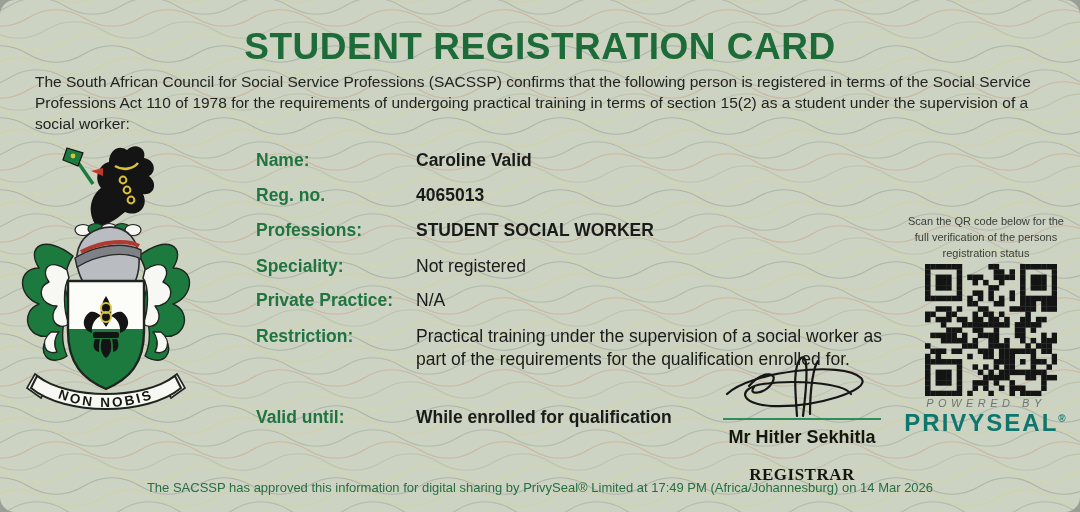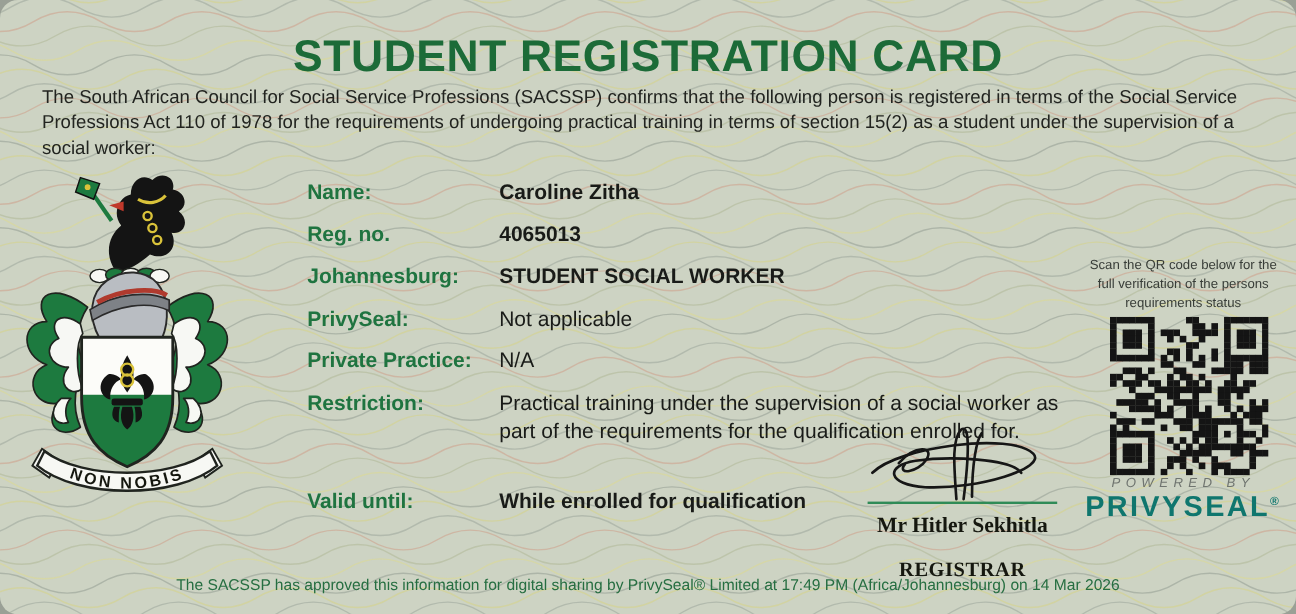--- a/index.html
+++ b/index.html
@@ -38,21 +38,21 @@
   }
   .brand{
     position:absolute; left:898px; top:409px; width:176px; text-align:center;
     font-size:24px; font-weight:bold; letter-spacing:2px; color:#0f766e;
   }
   .brand sup{font-size:10px;}
   .sign-block{position:absolute; left:712px; top:354px; width:180px; text-align:center;}
   .sign-svg{display:block; margin:0 auto; width:170px; height:64px;}
   .sign-line{width:158px; margin:0 auto; border-top:2px solid #2f8b57;}
   .sign-name{
-    margin-top:7px; font-family:Liberation Serif, serif; font-weight:bold;
+    margin-top:7px; font-family:Liberation Sans, sans-serif; font-weight:bold;
     font-size:18px; color:#15170f;
   }
   .sign-title{
     margin-top:17px; font-family:"Liberation Serif", serif; font-weight:bold;
     font-size:17px; letter-spacing:.5px; color:#15170f;
   }
   .footer{
     position:absolute; top:480px; left:0; right:0; text-align:center;
     font-size:13px; color:#266e41;
   }
@@ -186,49 +186,49 @@
       <path id="mottoPath" d="M34 256 C70 276 120 276 156 256" fill="none"></path>
       <text font-size="13.5" font-weight="bold" letter-spacing="2.5" fill="#15170f" font-family="Liberation Sans, sans-serif" text-anchor="middle">
         <textPath href="#mottoPath" startOffset="50%">NON NOBIS</textPath>
       </text>
     </g>
   </svg>
 
   <div class="fields">
     <div class="row r-name">
       <span class="lbl">Name:</span>
-      <span class="val b">Caroline Zitha</span>
+      <span class="val b">Caroline Valid</span>
     </div>
     <div class="row r-reg">
       <span class="lbl">Reg. no.</span>
       <span class="val b">4065013</span>
     </div>
     <div class="row r-desig">
-      <span class="lbl">Johannesburg:</span>
+      <span class="lbl">Professions:</span>
       <span class="val b">STUDENT SOCIAL WORKER</span>
     </div>
     <div class="row r-spec">
-      <span class="lbl">PrivySeal:</span>
-      <span class="val">Not applicable</span>
+      <span class="lbl">Speciality:</span>
+      <span class="val">Not registered</span>
     </div>
     <div class="row r-priv">
       <span class="lbl">Private Practice:</span>
       <span class="val">N/A</span>
     </div>
     <div class="row r-restr">
       <span class="lbl">Restriction:</span>
       <span class="val">Practical training under the supervision of a social worker as part of the requirements for the qualification enrolled for.</span>
     </div>
     <div class="row r-valid">
       <span class="lbl">Valid until:</span>
       <span class="val b">While enrolled for qualification</span>
     </div>
   </div>
 
-  <div class="qr-instruction">Scan the QR code below for the full verification of the persons requirements status</div>
+  <div class="qr-instruction">Scan the QR code below for the full verification of the persons registration status</div>
   <svg class="qr-box" id="qr-svg" viewBox="0 0 132 132">
       <g fill="#141414">
         <rect x="0.00" y="0.00" width="5.53" height="5.53"></rect>
         <rect x="5.28" y="0.00" width="5.53" height="5.53"></rect>
         <rect x="10.56" y="0.00" width="5.53" height="5.53"></rect>
         <rect x="15.84" y="0.00" width="5.53" height="5.53"></rect>
         <rect x="21.12" y="0.00" width="5.53" height="5.53"></rect>
         <rect x="26.40" y="0.00" width="5.53" height="5.53"></rect>
         <rect x="31.68" y="0.00" width="5.53" height="5.53"></rect>
         <rect x="63.36" y="0.00" width="5.53" height="5.53"></rect>

